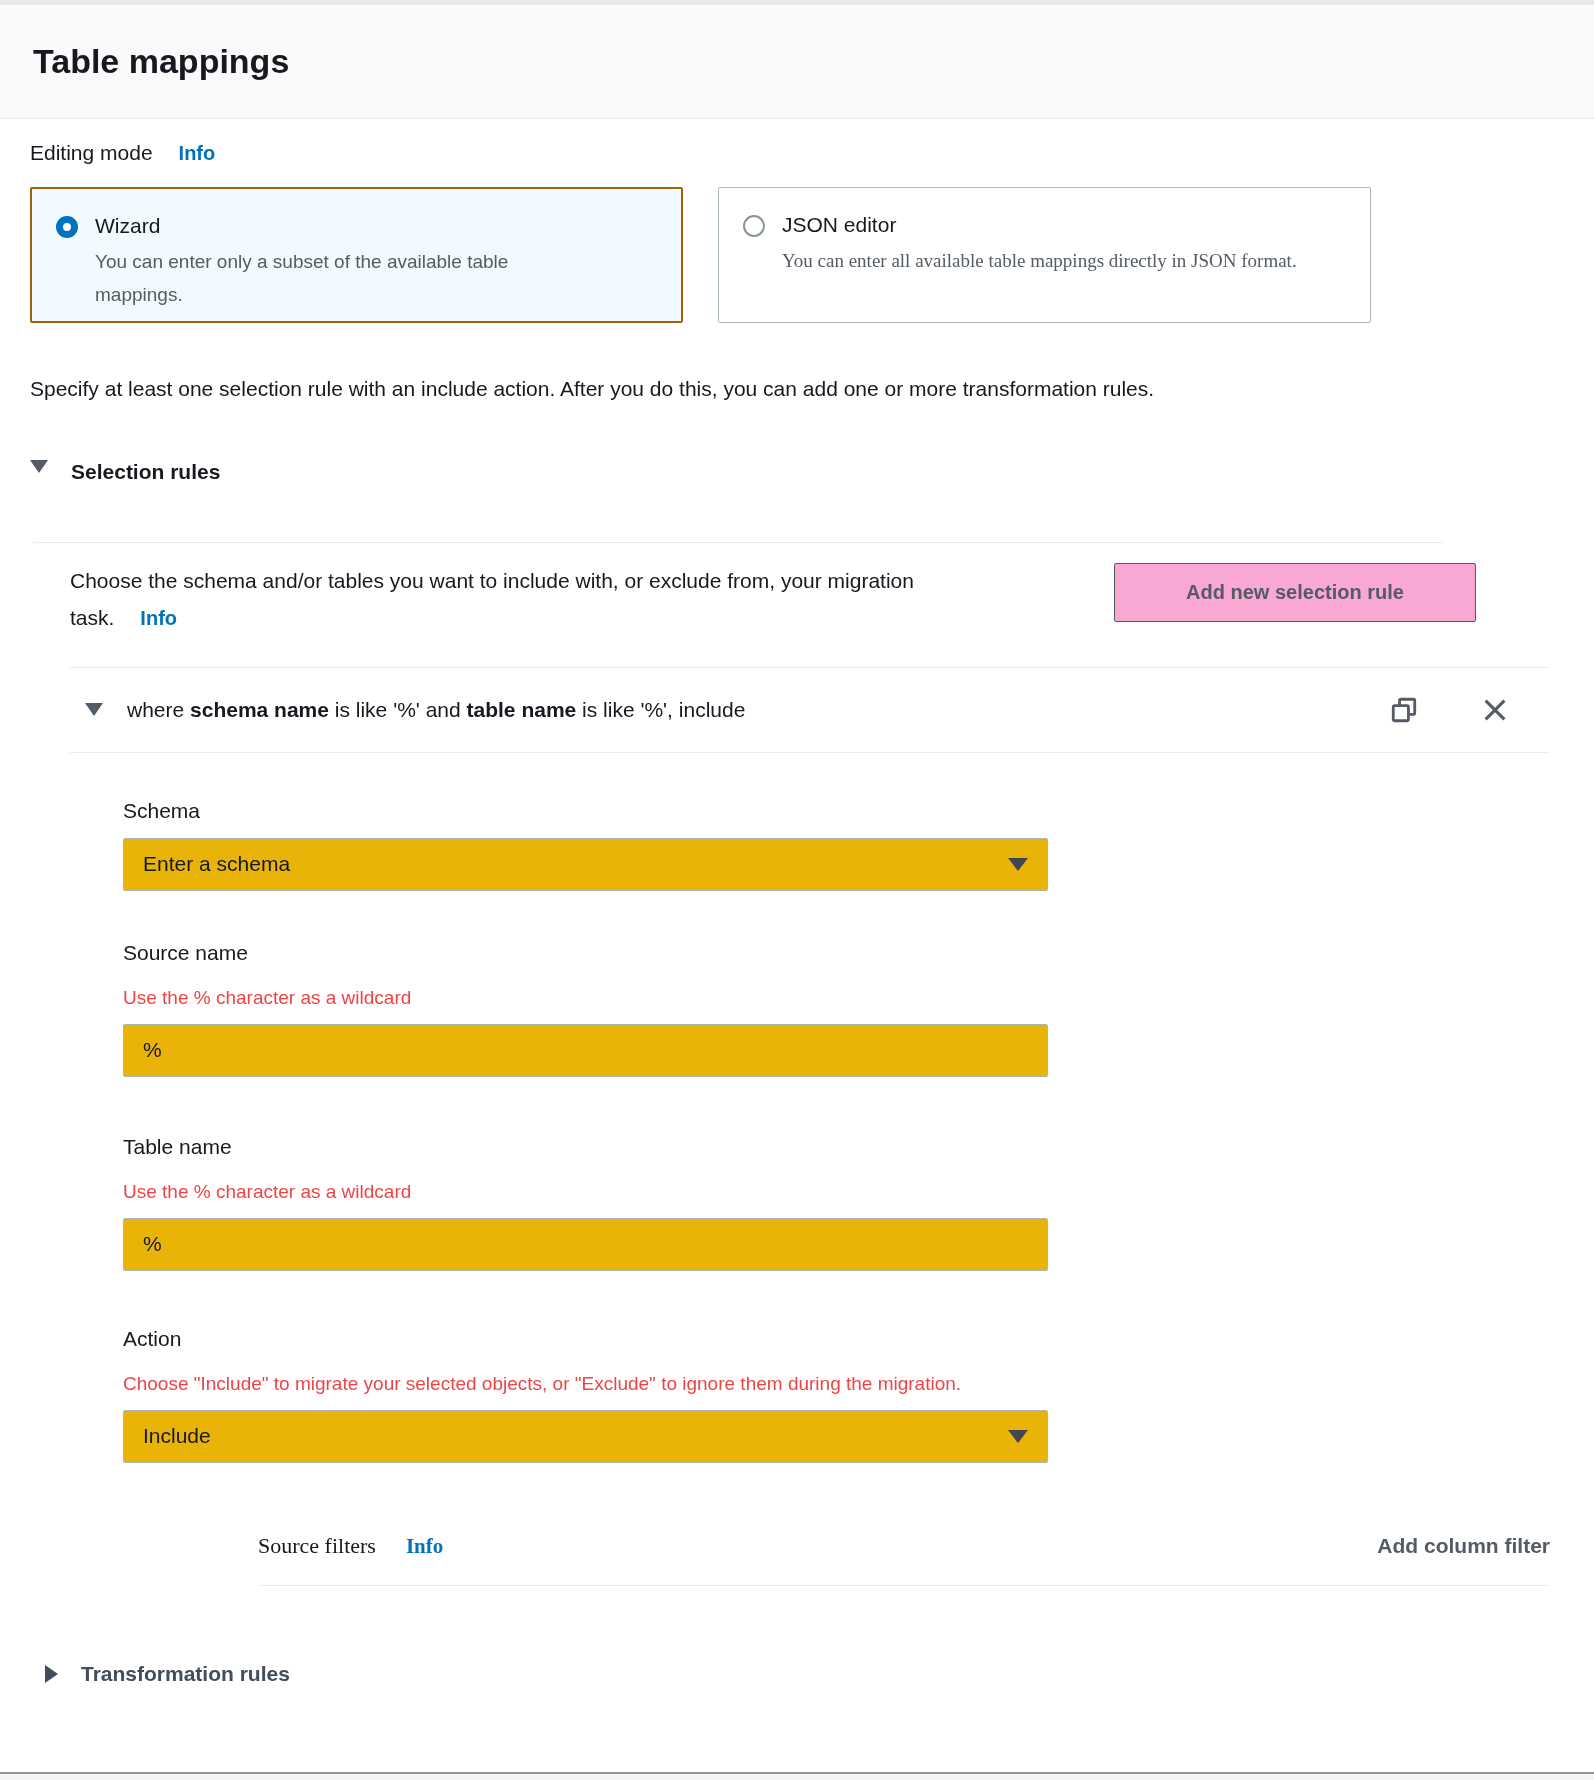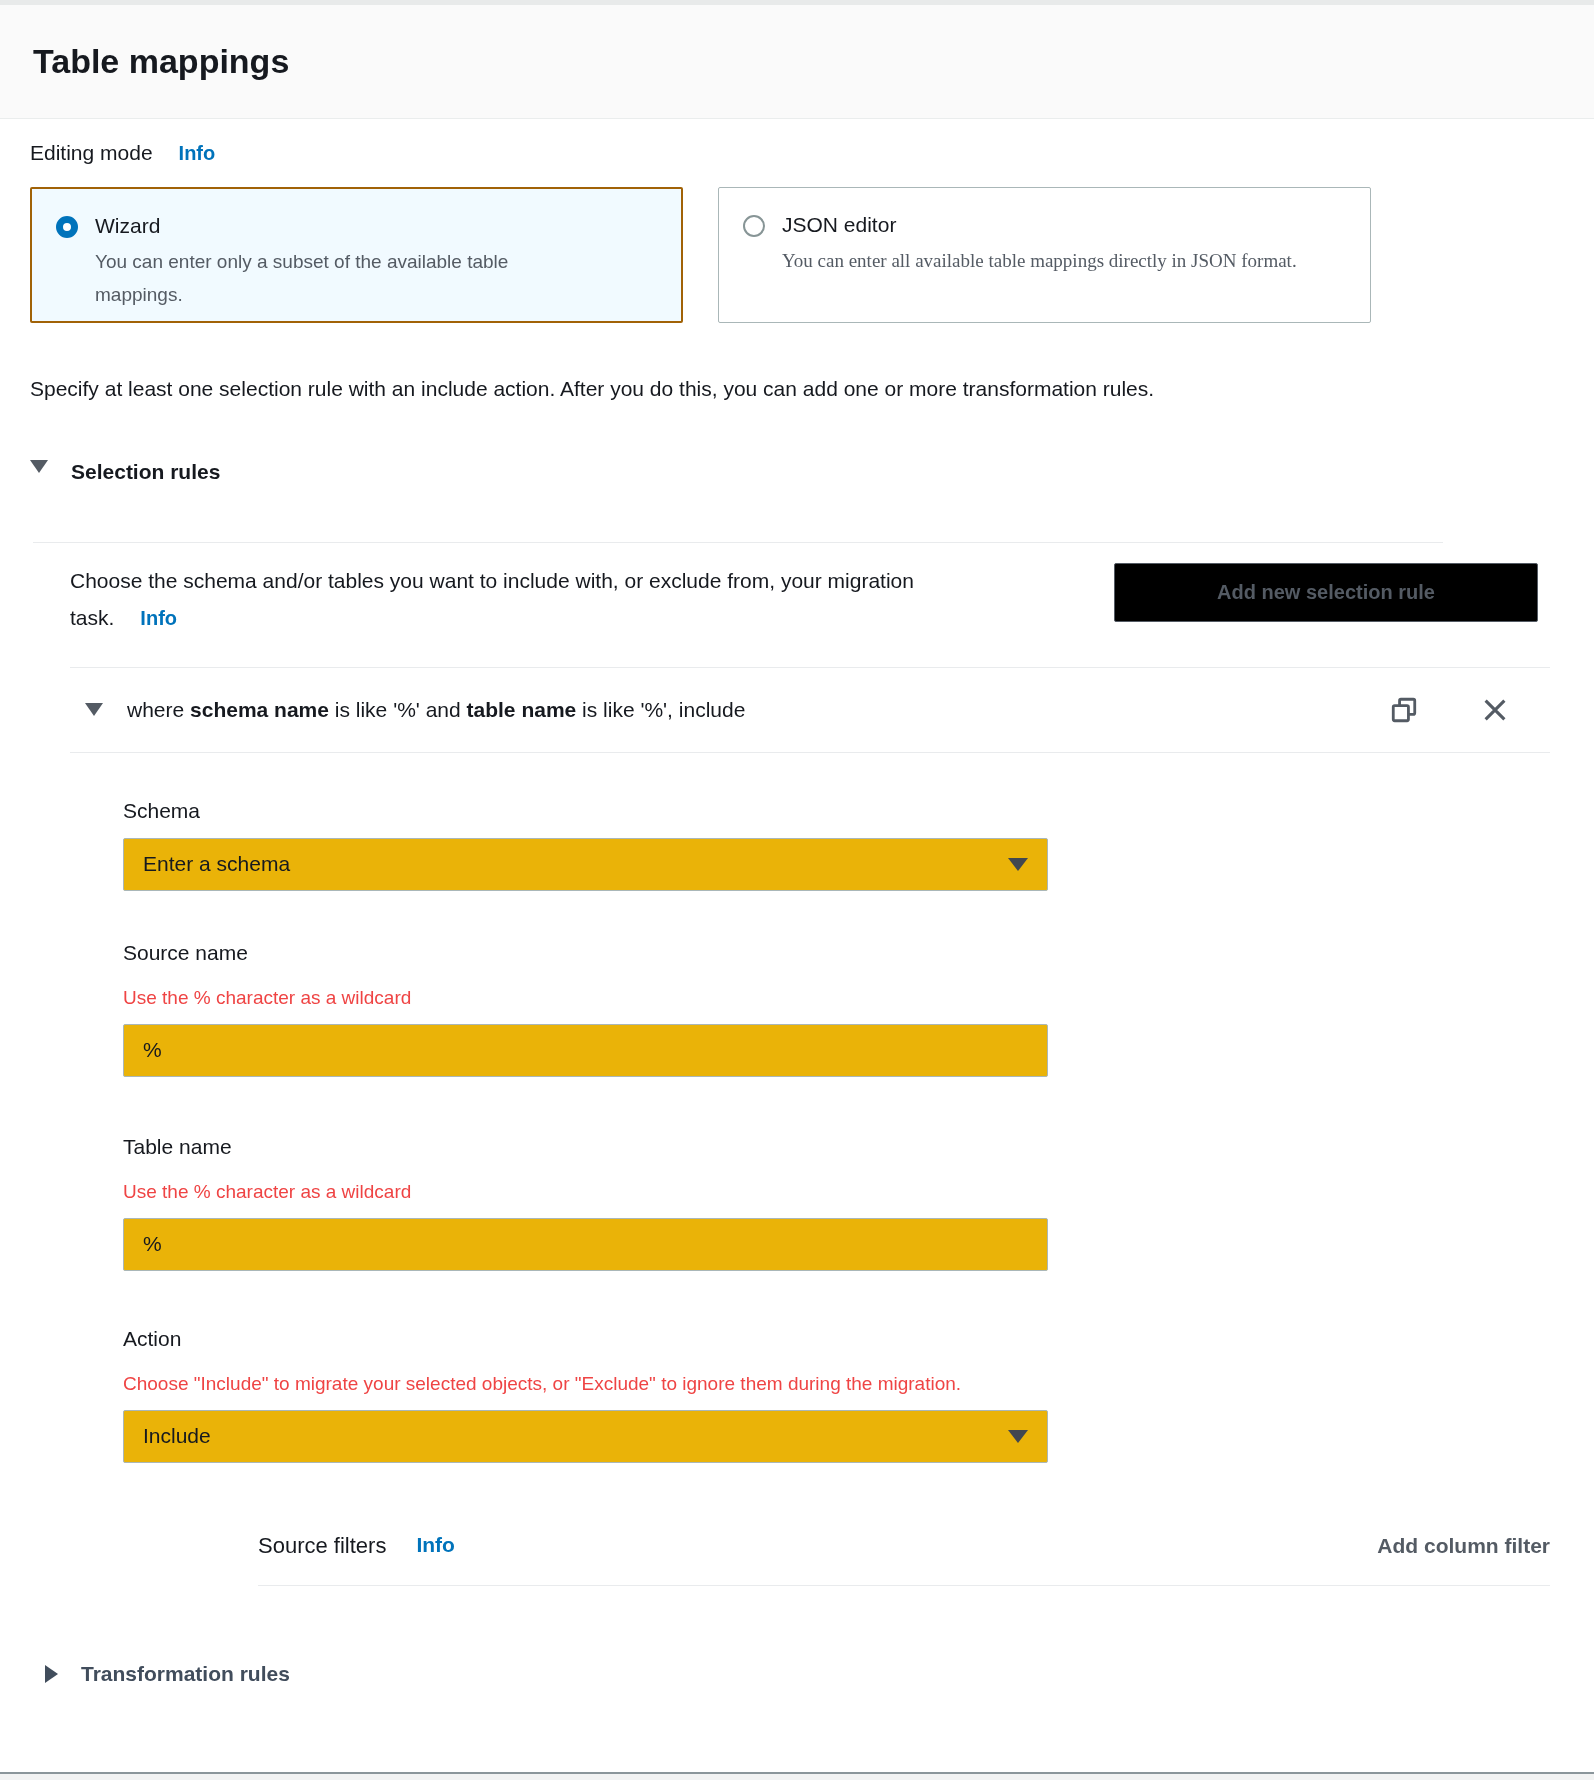--- a/index.html
+++ b/index.html
@@ -51,22 +51,22 @@
     border-left:13px solid #414d5c; display:inline-block;
   }
   .section-header .section-title { font-size:21px; font-weight:700; margin-left:23px; color:#16191f; }
 
   .section-divider { border-top:1px solid #e9ebed; width:1410px; margin:58px 0 0 3px; }
 
   .rule-header-row { position:relative; margin-top:20px; width:1520px; }
   .rule-desc { margin-left:40px; font-size:21px; line-height:1.75; max-width:935px; }
   .rule-desc .info-link { margin-left:26px; }
   .add-rule-button {
-    position:absolute; left:1084px; top:0; width:424px; height:59px;
-    background:#000000; border:1px solid #545b64; border-radius:2px;
+    position:absolute; left:1084px; top:0; width:362px; height:59px;
+    background:#f9a8d4; border:1px solid #545b64; border-radius:2px;
     font-family:inherit; font-size:20px; font-weight:700; color:#545b64; cursor:pointer;
   }
   .rule-divider { border-top:1px solid #e9ebed; width:1480px; margin-left:40px; }
   .rule-divider.top { margin-top:30px; }
 
   .where-row { position:relative; width:1520px; padding:30px 0 30px 55px; display:flex; align-items:center; }
   .where-row .caret-down { margin-right:24px; }
   .where-text { font-size:21px; }
   .where-text b { font-weight:700; }
   .where-icons { position:absolute; right:40px; top:50%; transform:translateY(-50%); display:flex; gap:62px; align-items:center; }
@@ -84,21 +84,21 @@
   .select-box { display:flex; align-items:center; justify-content:space-between; cursor:pointer; }
   .select-caret {
     width:0; height:0; border-left:10px solid transparent; border-right:10px solid transparent;
     border-top:13px solid #414750; display:inline-block;
   }
 
   .source-filters-row {
     margin:70px 0 0 228px; width:1292px;
     display:flex; align-items:center; justify-content:space-between;
   }
-  .source-filters-left { display:flex; align-items:flex-start; }
+  .source-filters-left { display:flex; align-items:flex-end;font-family:Liberation Serif, serif; }
   .source-filters-label { font-size:22px; color:#16191f; }
   .source-filters-left .info-link { margin-left:30px; font-size:21px; }
   .add-column-filter { background:none; border:none; padding:0; font-family:inherit;
     font-size:21px; font-weight:700; color:#545b64; cursor:pointer; }
   .source-filters-divider { border-top:1px solid #e9ebed; width:1292px; margin:26px 0 0 228px; }
 
   .transformation-header { display:flex; align-items:center; margin-top:76px; padding-left:15px; }
   .transformation-header .section-title { font-size:21px; font-weight:700; margin-left:23px; color:#414d5c; }
 
   .bottom-strip { position:absolute; left:0; right:0; bottom:0; height:8px;

